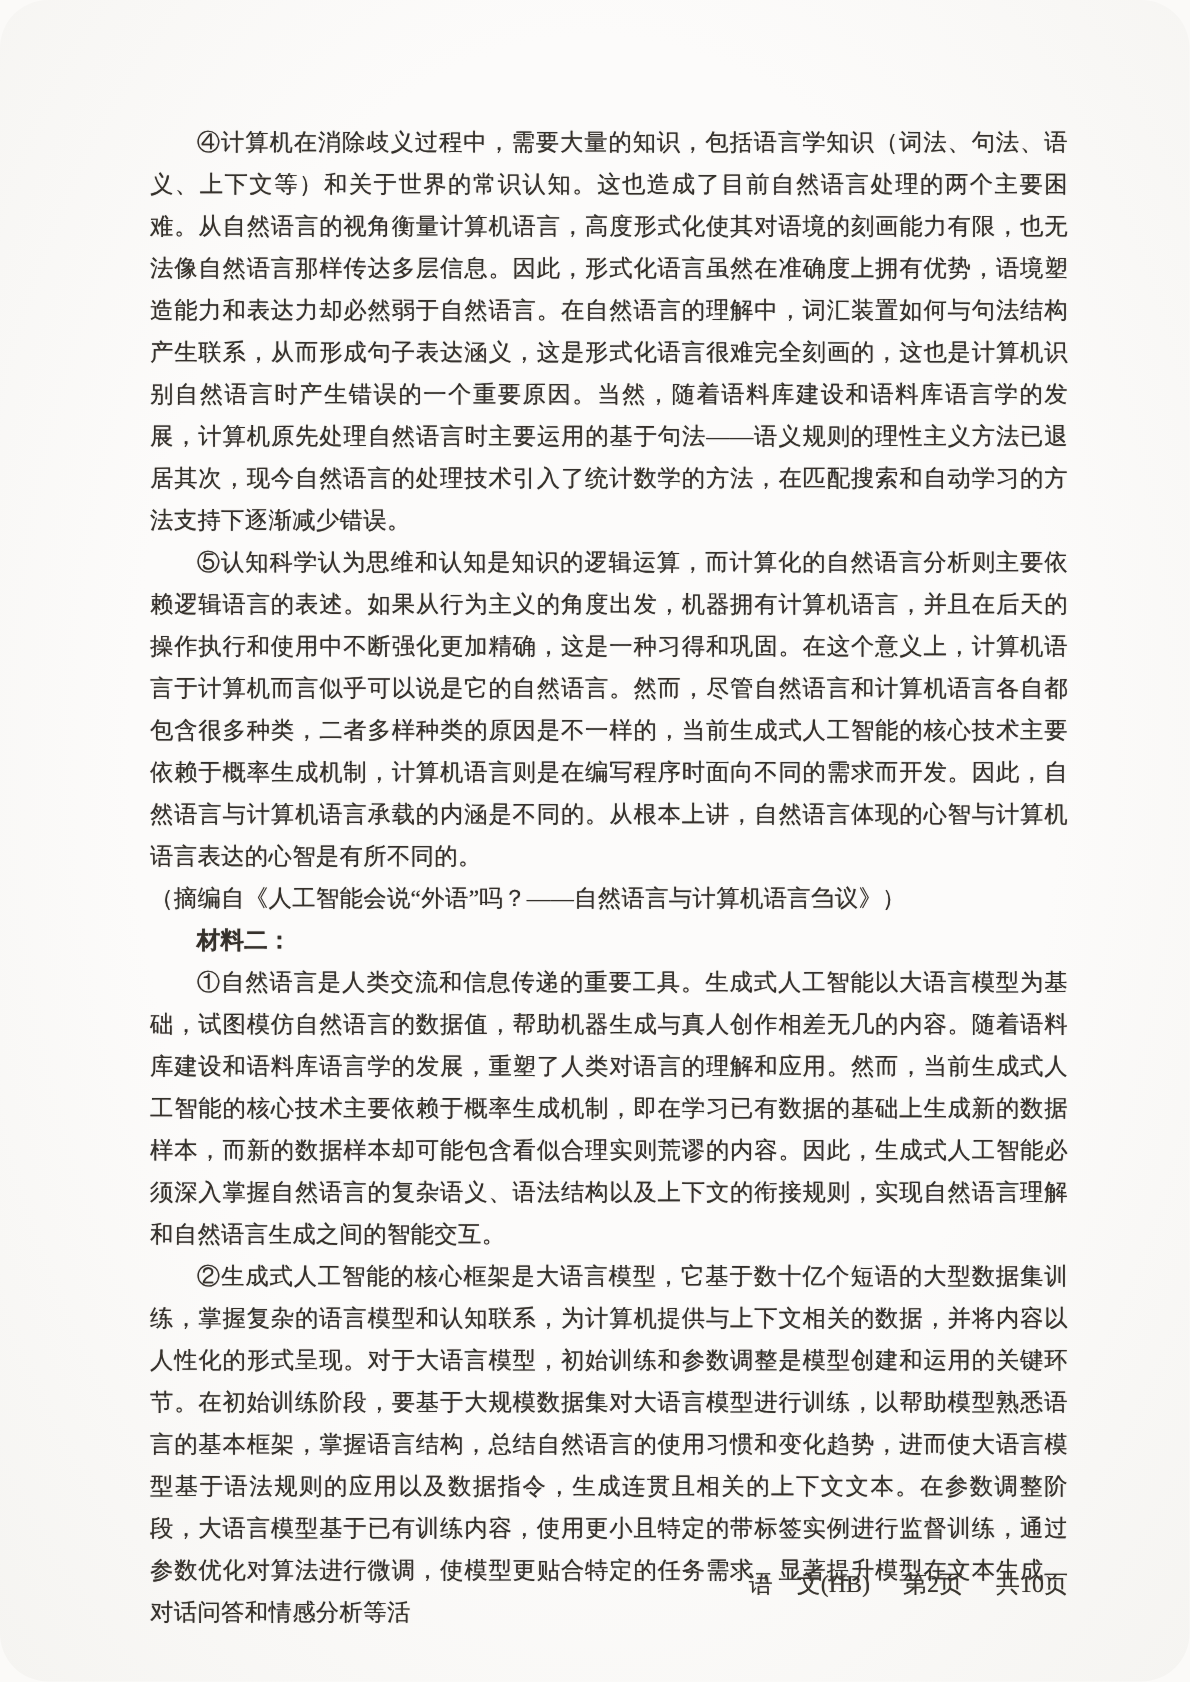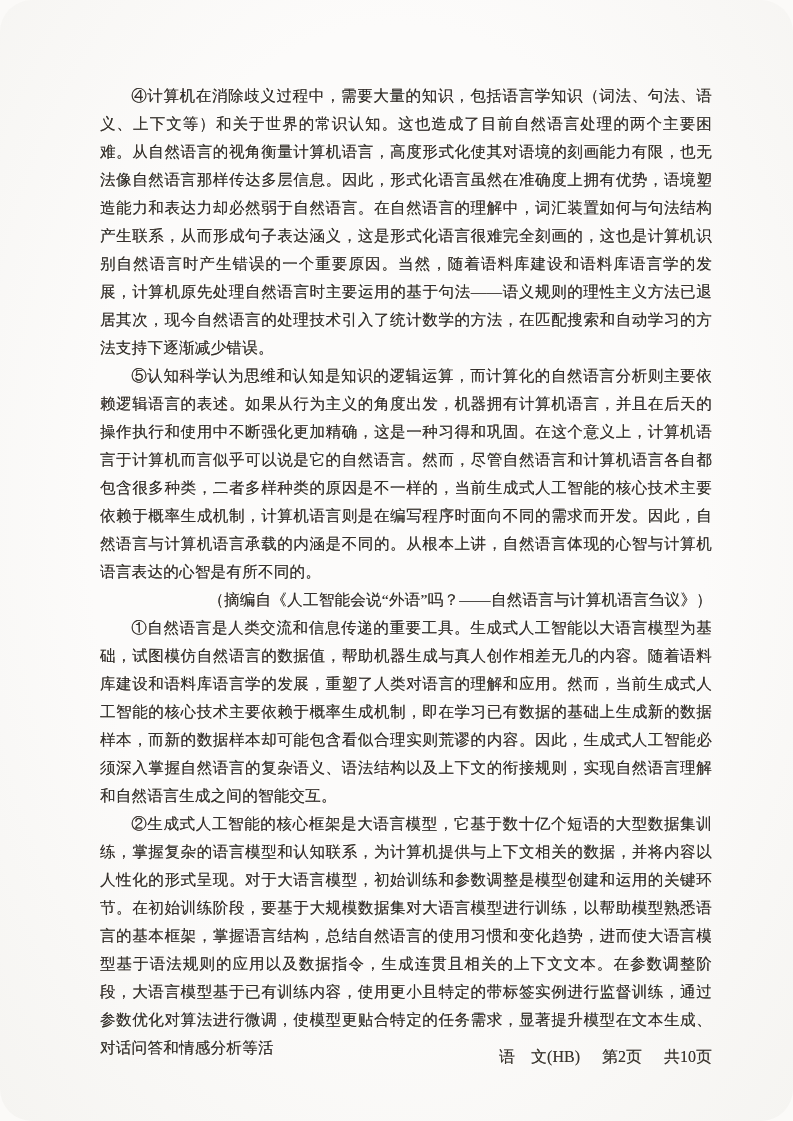--- a/index.html
+++ b/index.html
@@ -33,21 +33,20 @@
     letter-spacing: 0.2px;
     text-shadow: 0 0 0.6px rgba(72, 66, 58, 0.75);
   }
   p.body-para {
     margin: 0;
     text-indent: 2em;
   }
   p.citation {
     margin: 0;
     text-indent: 0;
-    text-align: right;
   }
   p.mat-heading {
     margin: 0;
     text-indent: 2em;
     font-weight: bold;
   }
   .page-footer {
     position: absolute;
     top: 1046px;
     left: 100px;
@@ -72,20 +71,21 @@
 
   <div class="text-block">
 
     <section>
       <p class="body-para">④计算机在消除歧义过程中，需要大量的知识，包括语言学知识（词法、句法、语义、上下文等）和关于世界的常识认知。这也造成了目前自然语言处理的两个主要困难。从自然语言的视角衡量计算机语言，高度形式化使其对语境的刻画能力有限，也无法像自然语言那样传达多层信息。因此，形式化语言虽然在准确度上拥有优势，语境塑造能力和表达力却必然弱于自然语言。在自然语言的理解中，词汇装置如何与句法结构产生联系，从而形成句子表达涵义，这是形式化语言很难完全刻画的，这也是计算机识别自然语言时产生错误的一个重要原因。当然，随着语料库建设和语料库语言学的发展，计算机原先处理自然语言时主要运用的基于句法——语义规则的理性主义方法已退居其次，现今自然语言的处理技术引入了统计数学的方法，在匹配搜索和自动学习的方法支持下逐渐减少错误。</p>
       <p class="body-para">⑤认知科学认为思维和认知是知识的逻辑运算，而计算化的自然语言分析则主要依赖逻辑语言的表述。如果从行为主义的角度出发，机器拥有计算机语言，并且在后天的操作执行和使用中不断强化更加精确，这是一种习得和巩固。在这个意义上，计算机语言于计算机而言似乎可以说是它的自然语言。然而，尽管自然语言和计算机语言各自都包含很多种类，二者多样种类的原因是不一样的，当前生成式人工智能的核心技术主要依赖于概率生成机制，计算机语言则是在编写程序时面向不同的需求而开发。因此，自然语言与计算机语言承载的内涵是不同的。从根本上讲，自然语言体现的心智与计算机语言表达的心智是有所不同的。</p>
       <p class="citation">（摘编自《人工智能会说“外语”吗？——自然语言与计算机语言刍议》）</p>
     </section>
 
     <section>
+      <p class="mat-heading">材料二：</p>
       <p class="body-para">①自然语言是人类交流和信息传递的重要工具。生成式人工智能以大语言模型为基础，试图模仿自然语言的数据值，帮助机器生成与真人创作相差无几的内容。随着语料库建设和语料库语言学的发展，重塑了人类对语言的理解和应用。然而，当前生成式人工智能的核心技术主要依赖于概率生成机制，即在学习已有数据的基础上生成新的数据样本，而新的数据样本却可能包含看似合理实则荒谬的内容。因此，生成式人工智能必须深入掌握自然语言的复杂语义、语法结构以及上下文的衔接规则，实现自然语言理解和自然语言生成之间的智能交互。</p>
       <p class="body-para">②生成式人工智能的核心框架是大语言模型，它基于数十亿个短语的大型数据集训练，掌握复杂的语言模型和认知联系，为计算机提供与上下文相关的数据，并将内容以人性化的形式呈现。对于大语言模型，初始训练和参数调整是模型创建和运用的关键环节。在初始训练阶段，要基于大规模数据集对大语言模型进行训练，以帮助模型熟悉语言的基本框架，掌握语言结构，总结自然语言的使用习惯和变化趋势，进而使大语言模型基于语法规则的应用以及数据指令，生成连贯且相关的上下文文本。在参数调整阶段，大语言模型基于已有训练内容，使用更小且特定的带标签实例进行监督训练，通过参数优化对算法进行微调，使模型更贴合特定的任务需求，显著提升模型在文本生成、对话问答和情感分析等活</p>
     </section>
 
   </div>
 
   <div class="page-footer">
     <span>语　文(HB)</span>
     <span class="gap">第2页</span>
     <span class="gap">共10页</span>

